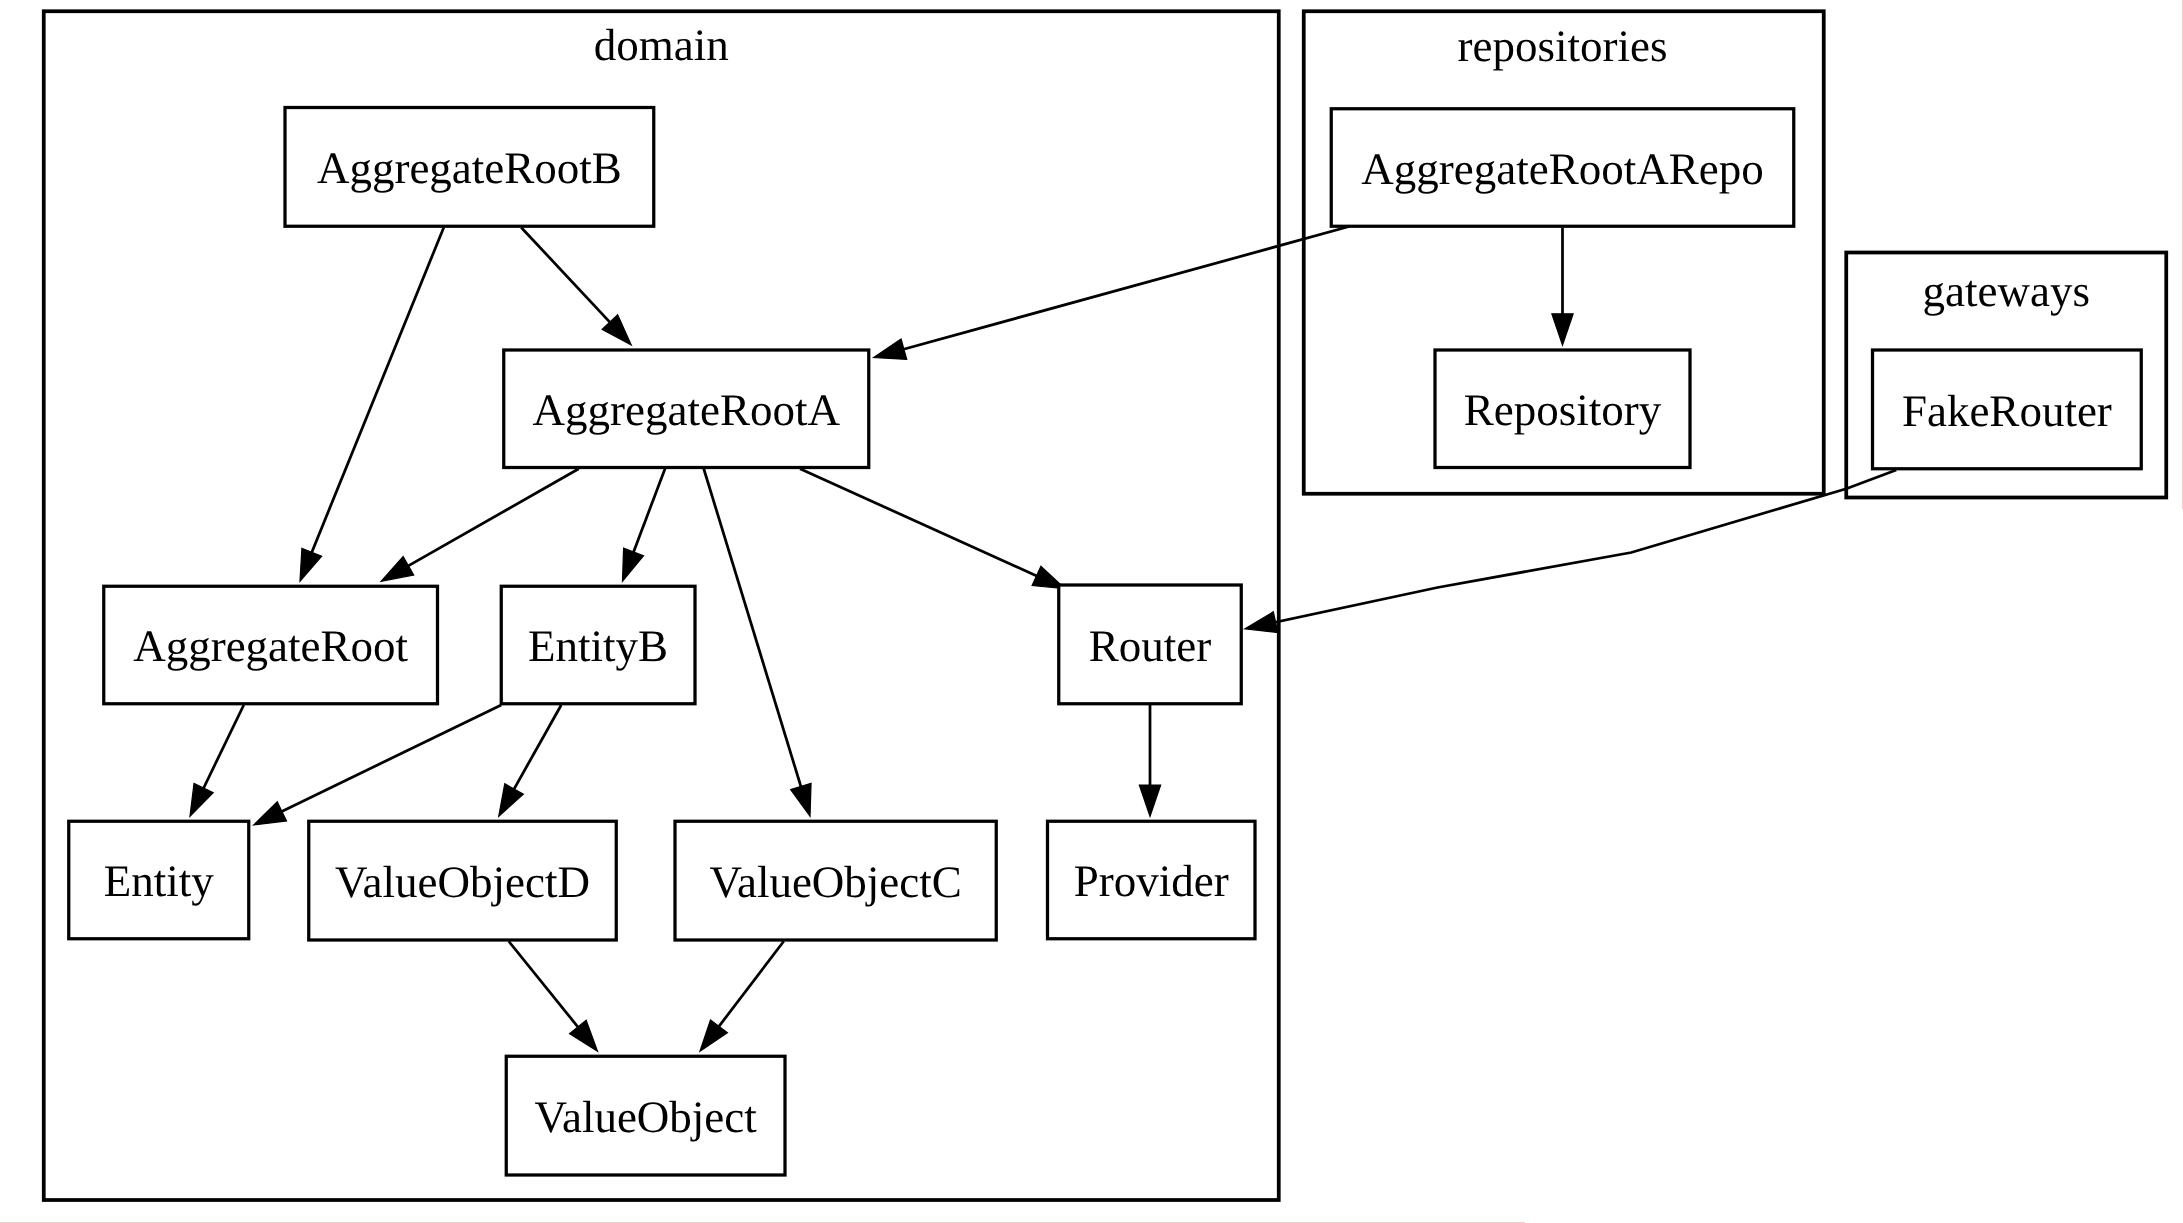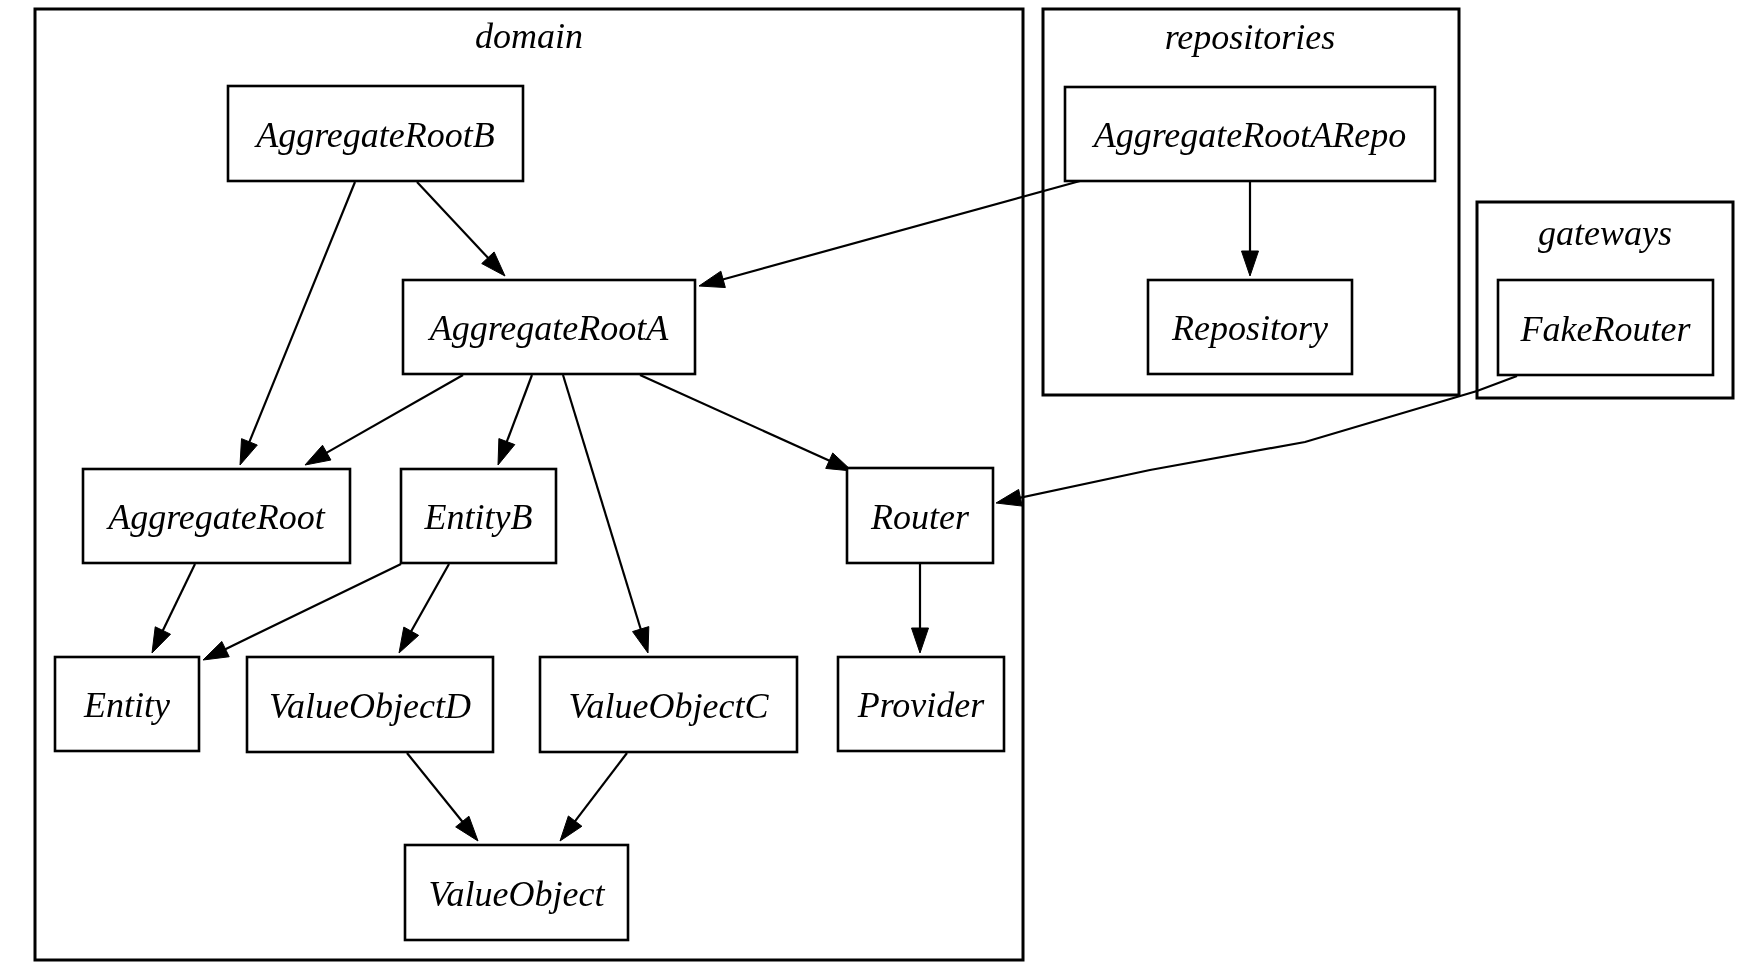--- a/index.html
+++ b/index.html
@@ -7,21 +7,20 @@
     padding: 0;
     background: #ffffff;
   }
   .stage {
     position: relative;
     width: 1746px;
     height: 978px;
     background: #b91c1c;
     overflow: hidden;
     font-family: "Liberation Serif", "DejaVu Serif", serif;
-    font-style: italic;
   }
   svg {
     display: block;
   }
   svg text {
     font-family: "Liberation Serif", "DejaVu Serif", serif;
     fill: #000000;
   }
   .cluster-rect {
     fill: none;

